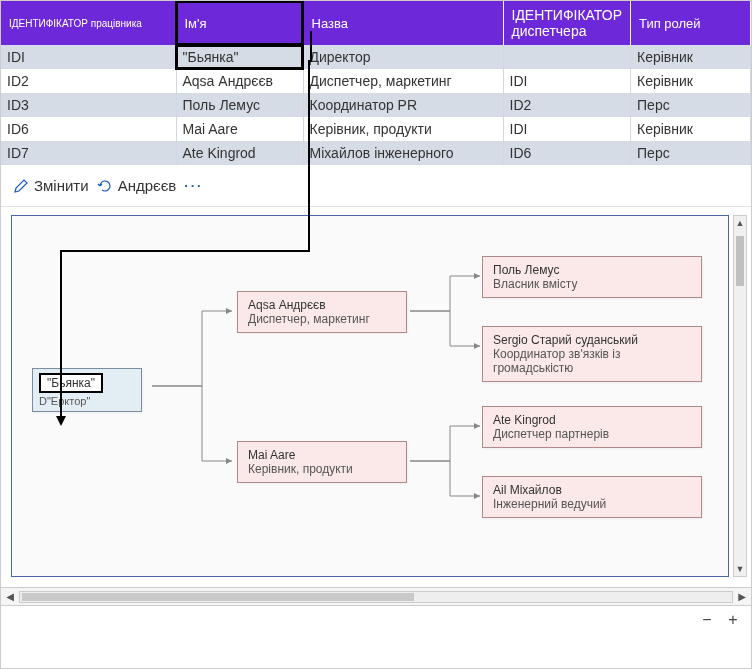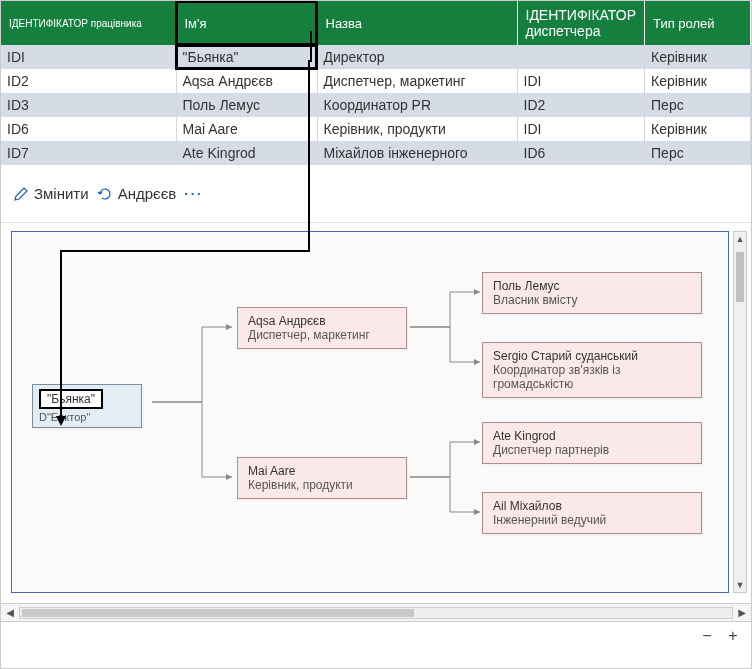--- a/index.html
+++ b/index.html
@@ -13,31 +13,31 @@
     overflow: hidden;
     border: 1px solid #ccc;
     position: relative;
   }
   
   .table {
     width: 100%;
     border-collapse: collapse;
   }
   .table th {
-    background: #15803d;
+    background: #6d28d9;
     color: #fff;
     text-align: left;
     font-weight: 400;
     padding: 6px 8px;
     font-size: 13px;
     border-right: 1px solid #fff;
     margin-left: 28px;
   }
   .table th:nth-child(1) { width: 175px; font-size: 10px;}
-  .table th:nth-child(2) { width: 141px; }
+  .table th:nth-child(2) { width: 127px; }
   .table th:nth-child(3) { width: 200px; }
   .table th:nth-child(4) { width: 125px; font-size: 14px;}
   .table th:nth-child(5) { }
   .table td {
     padding: 4px 6px;
     border-right: 1px solid #d0d7e5;
     font-size: 14px;
     color: #333;
     height: 24px;
   }
@@ -46,21 +46,21 @@
   .highlight-cell {
     outline: 3px solid #000;
     outline-offset: -2px;
   }
   .small-text { font-size:11px; }
   
   .toolbar {
     display: flex;
     align-items: center;
     gap: 8px;
-    padding: 20px 12px;
+    padding: 12px 12px;
     border-bottom: 1px solid #e1e1e1;
     background:#fff;
   }
   .toolbar .btn {
     display: flex;
     align-items: center;
     gap: 5px;
     color: #333;
     cursor: pointer;
     font-size: 15px;

